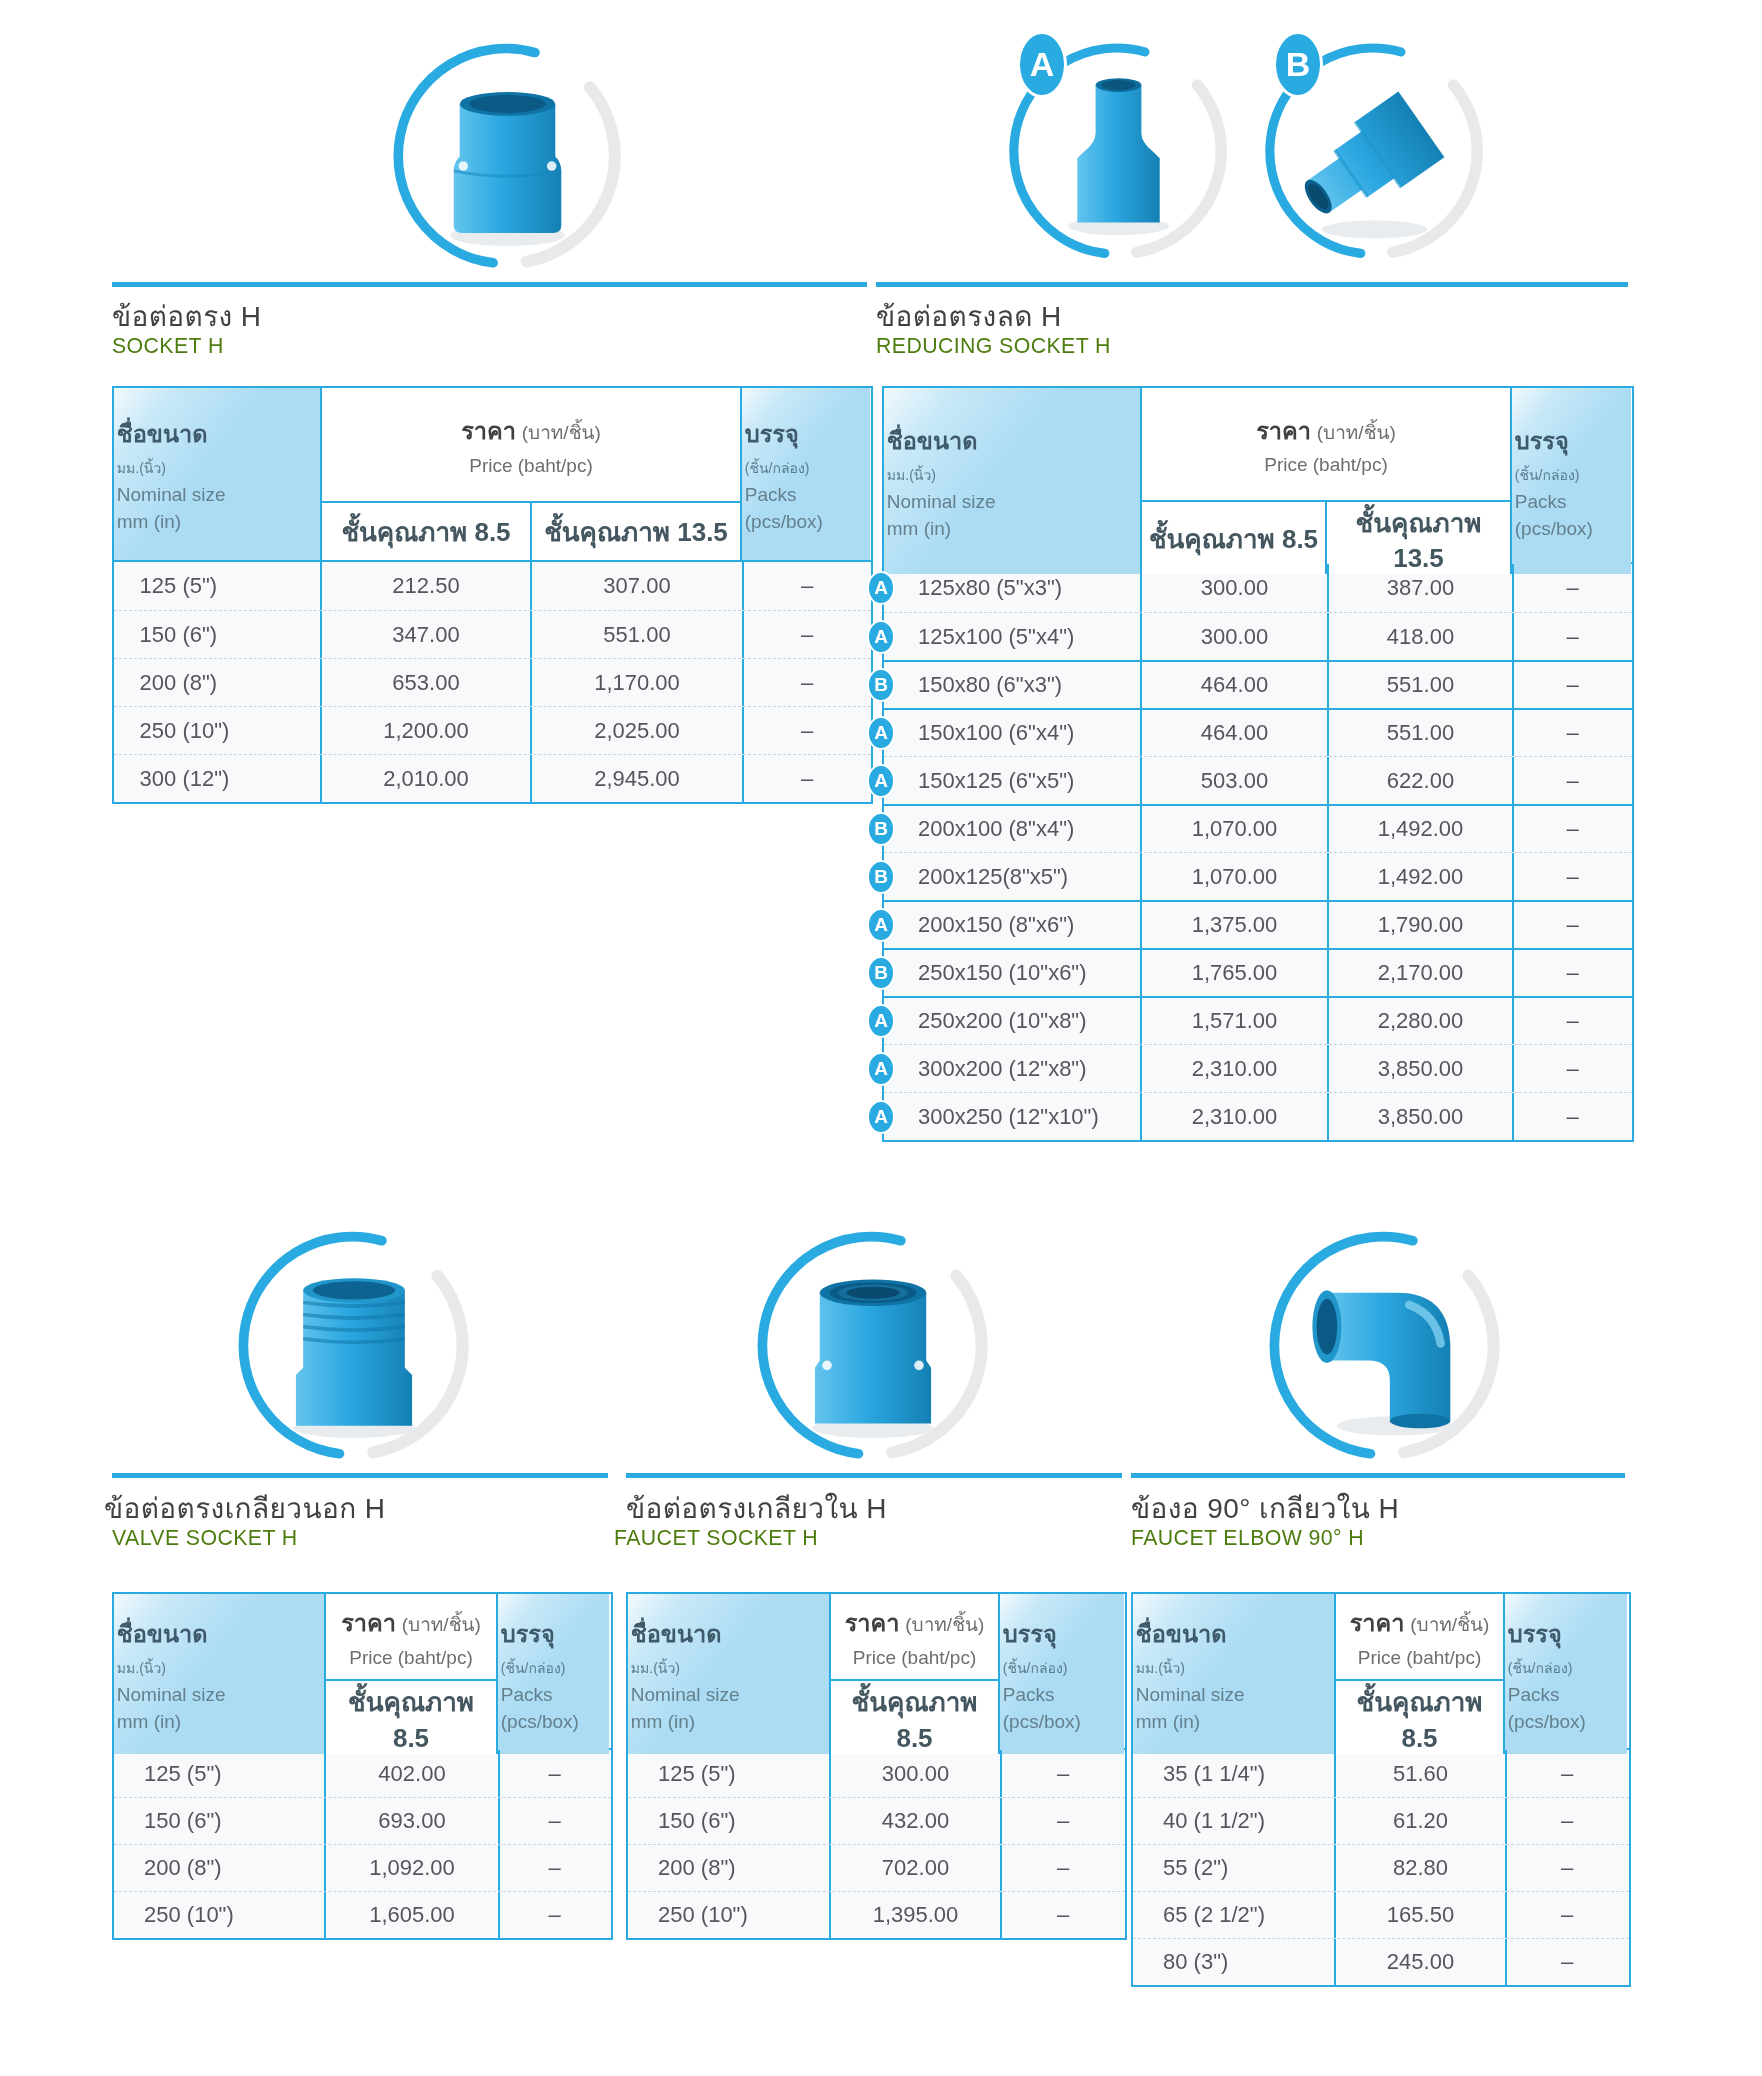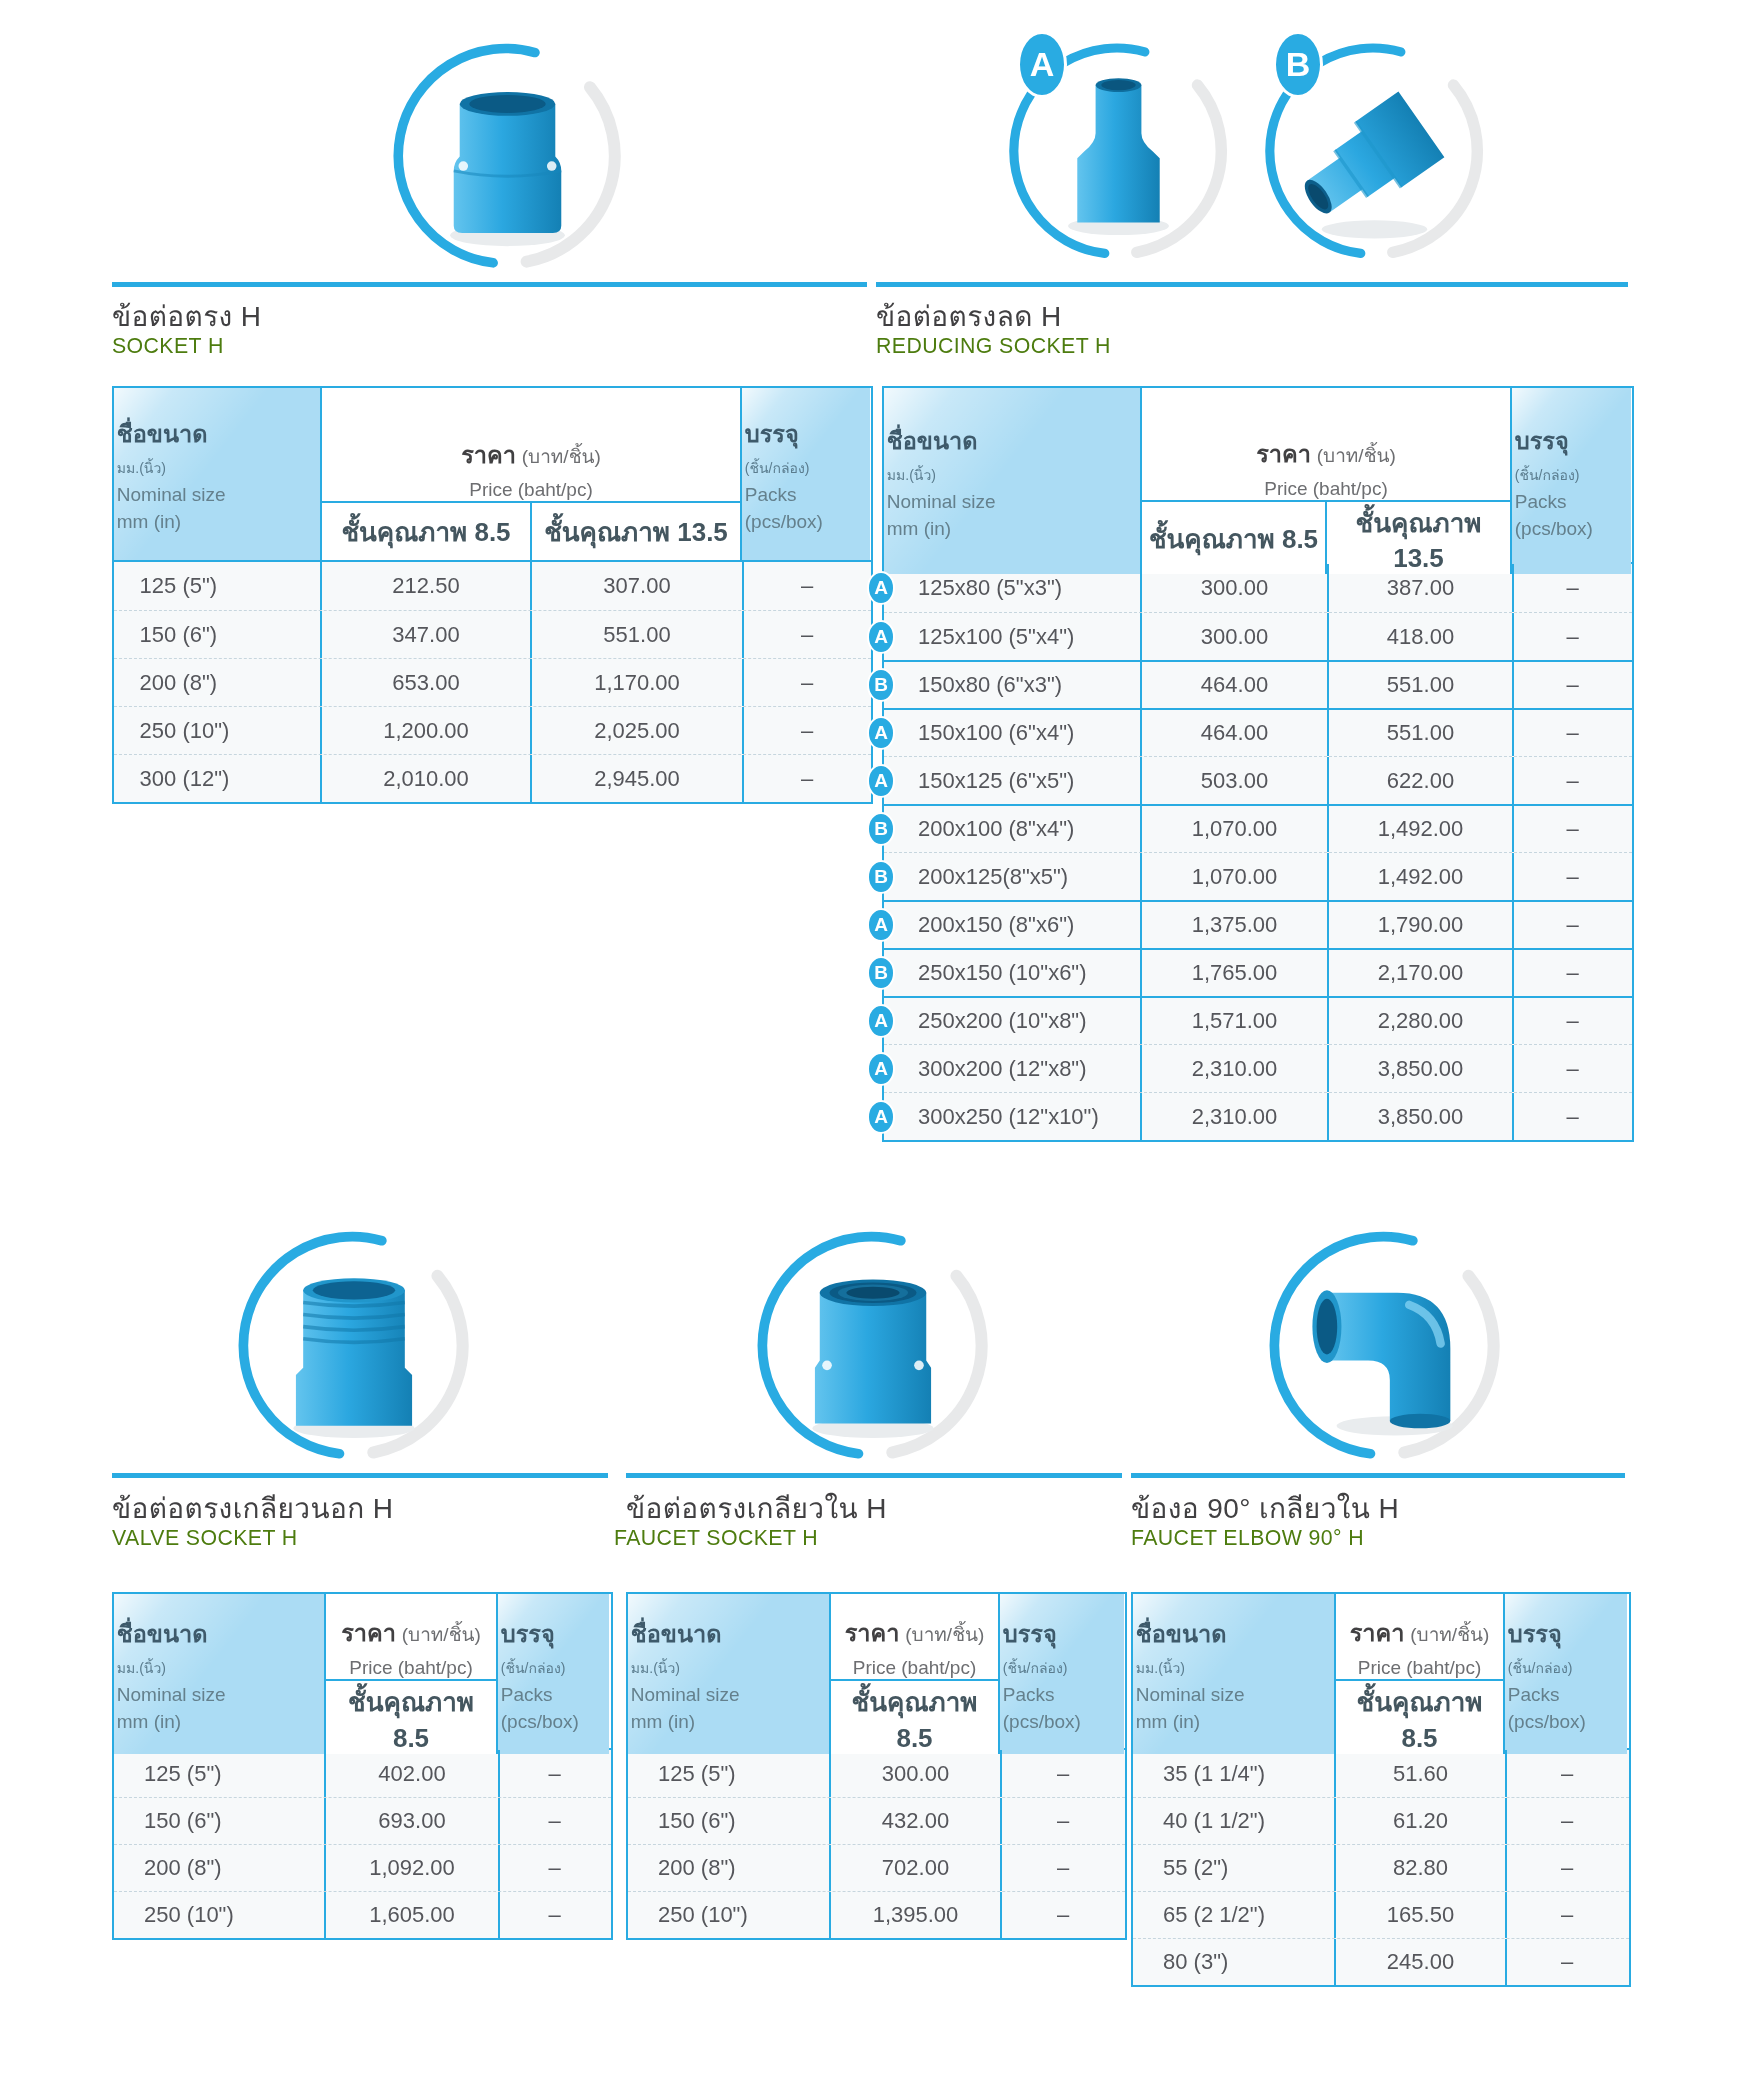--- a/index.html
+++ b/index.html
@@ -33,21 +33,21 @@
   .cols3 .thead{grid-template-columns:var(--c1) var(--c2) var(--c3)}
   .hcell{background:var(--hdrfill);display:flex;flex-direction:column;align-items:flex-start;justify-content:center;
     gap:5px;position:relative;overflow:hidden;text-align:center;padding:4.3px 2.8px}
   .fold::before{content:"";position:absolute;inset:0;
     background:linear-gradient(128deg,rgba(255,255,255,.85) 0%,rgba(255,255,255,.35) 18%,rgba(255,255,255,0) 46%);}
   .fold > *{position:relative}
   .h-th{font-size:23.5px;font-weight:700;color:var(--hdark)}
   .h-sub{font-size:14px;color:var(--hmid)}
   .h-en{font-size:19px;color:#64808d}
   .hprice{border-left:2.1px solid var(--accent);border-right:2.1px solid var(--accent);display:flex;flex-direction:column;background:#fff}
-  .hprice-top{height:var(--hpt);display:flex;flex-direction:column;align-items:center;justify-content:flex-end;gap:5.7px}
+  .hprice-top{height:var(--hpt);display:flex;flex-direction:column;align-items:center;justify-content:center;gap:5.7px}
   .h-price-line{font-size:21.3px;color:#6d6e71}
   .h-th-inline{font-size:23.5px;font-weight:700;color:#414042}
   .h-sub-inline{font-size:19px;color:#6d6e71}
   .hprice-top .h-en{color:#6d6e71}
   .hprice-sub{flex:1;border-top:2.1px solid var(--accent);display:flex}
   .hgrade{flex:1;display:flex;align-items:center;justify-content:center;font-size:26px;font-weight:700;color:#44565f;text-align:center}
   .hgrade.bl{border-left:2.1px solid var(--accent)}
   .hgrade.two-line{flex-direction:column;gap:1.4px}
 
   .tbody{background:var(--rowfill)}
@@ -307,21 +307,21 @@
       <path d="M169 42 A90 90 0 0 1 116 188" stroke="#e8e9ea" stroke-width="10" fill="none" stroke-linecap="round"></path>
       <path d="M123 13 A90 90 0 1 0 88 189" stroke="#29abe2" stroke-width="8" fill="none" stroke-linecap="round"></path>
       <ellipse cx="100" cy="168" rx="50" ry="8" fill="#e9ecee"></ellipse>
       <path d="M58 54 L58 118 L52 124 L52 166 L148 166 L148 124 L142 118 L142 54 Z" fill="url(#gb)"></path>
       <path d="M58 64 Q100 70 142 64 M58 74 Q100 80 142 74 M58 84 Q100 90 142 84 M58 94 Q100 100 142 94" stroke="#1177a8" stroke-width="3" fill="none" opacity=".55"></path>
       <ellipse cx="100" cy="54" rx="42" ry="10" fill="#2196cb"></ellipse>
       <ellipse cx="100" cy="54" rx="34" ry="7.5" fill="#0d6392"></ellipse>
     </svg>
   </div>
   <div class="rule" style="left:112px;top:1473px;width:496px"></div>
-  <div class="title-th" style="left:112px;top:1486px">ข้อต่อตรงเกลียวนอก H</div>
+  <div class="title-th" style="left:104px;top:1486px">ข้อต่อตรงเกลียวนอก H</div>
   <div class="title-en" style="left:112px;top:1526px">VALVE SOCKET H</div>
 
   <div class="tbl cols3" style="left:112px;top:1592px;width:501px;--c1:210px;--c2:174px;--c3:111px;--hh:156px;--hpt:85px;--rh:47px;--szpad:30px">
     <div class="thead">
       <div class="hcell fold">
         <div class="h-th">ชื่อขนาด</div>
         <div class="h-sub">มม.(นิ้ว)</div>
         <div class="h-en">Nominal size</div>
         <div class="h-en">mm (in)</div>
       </div>

